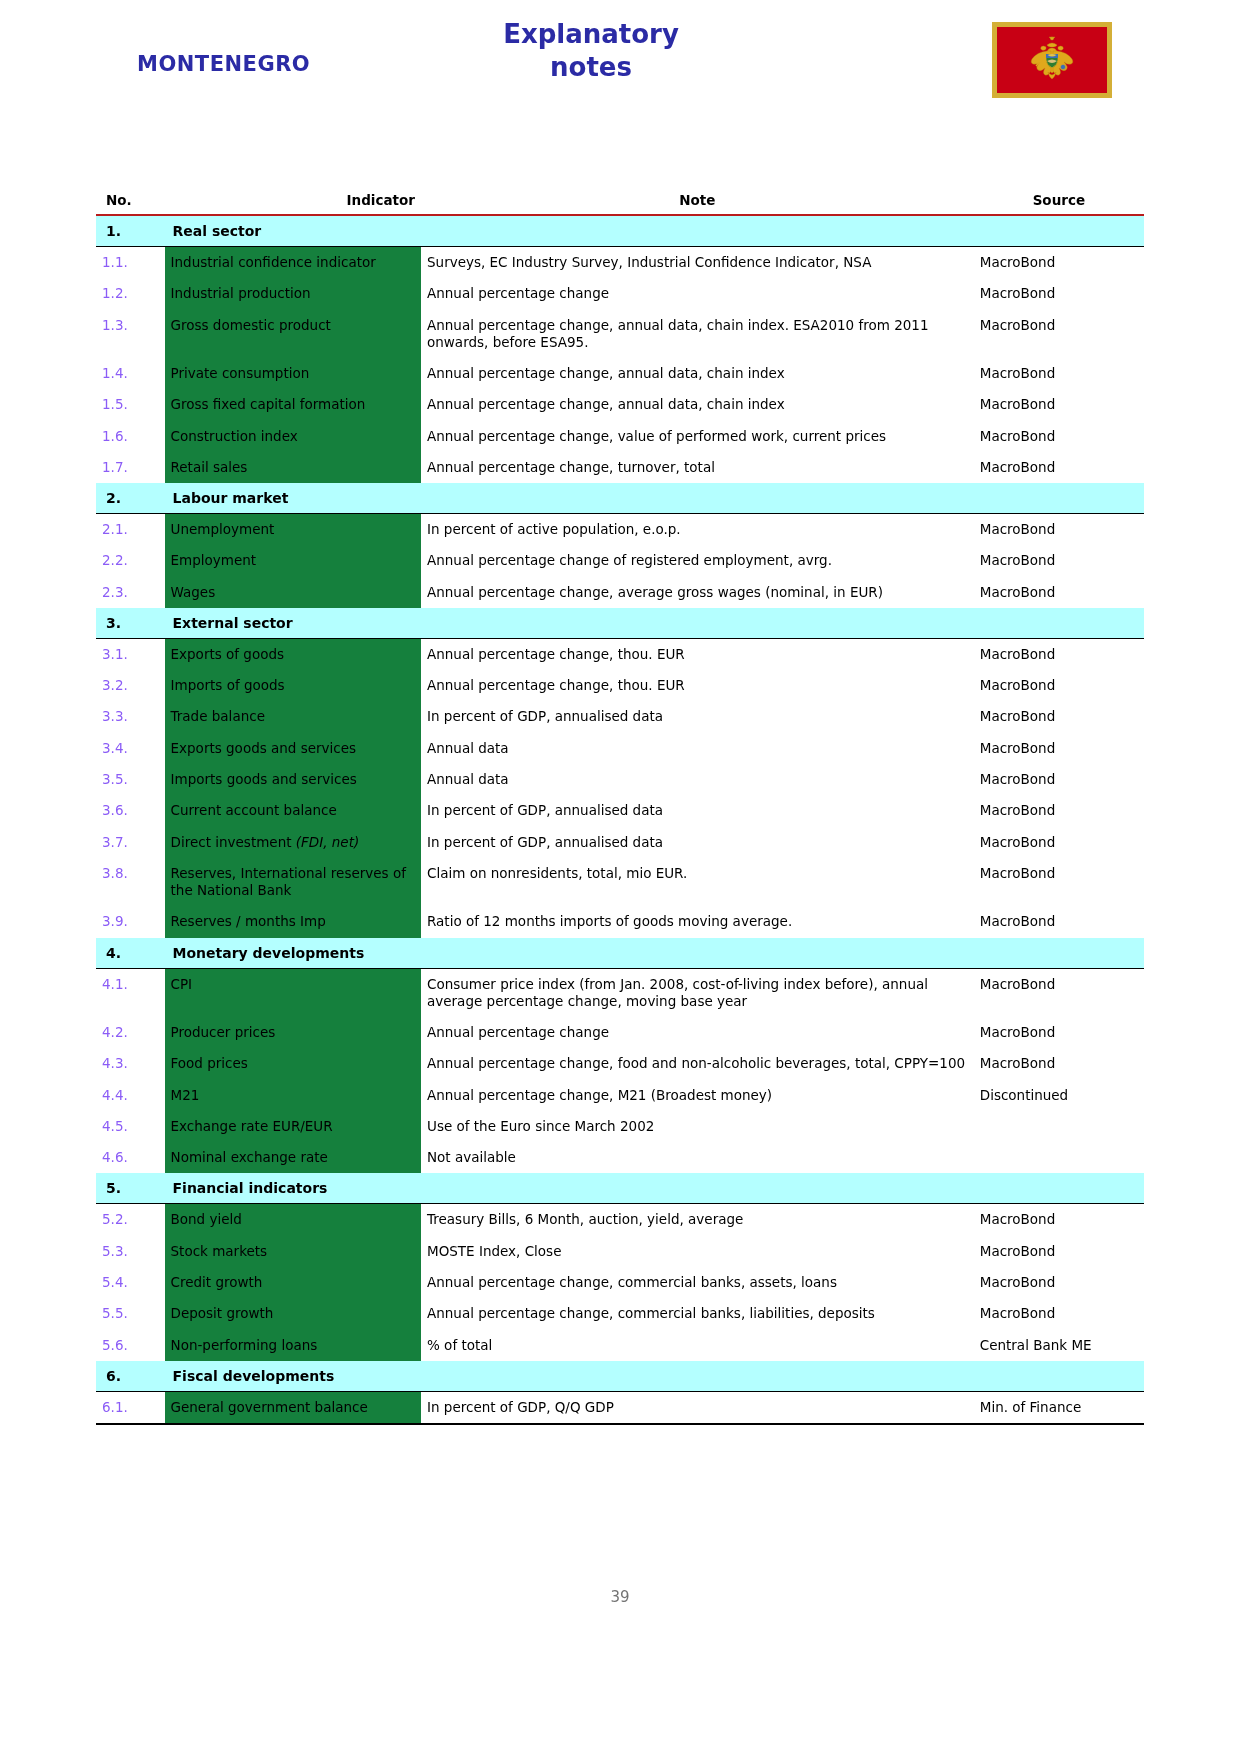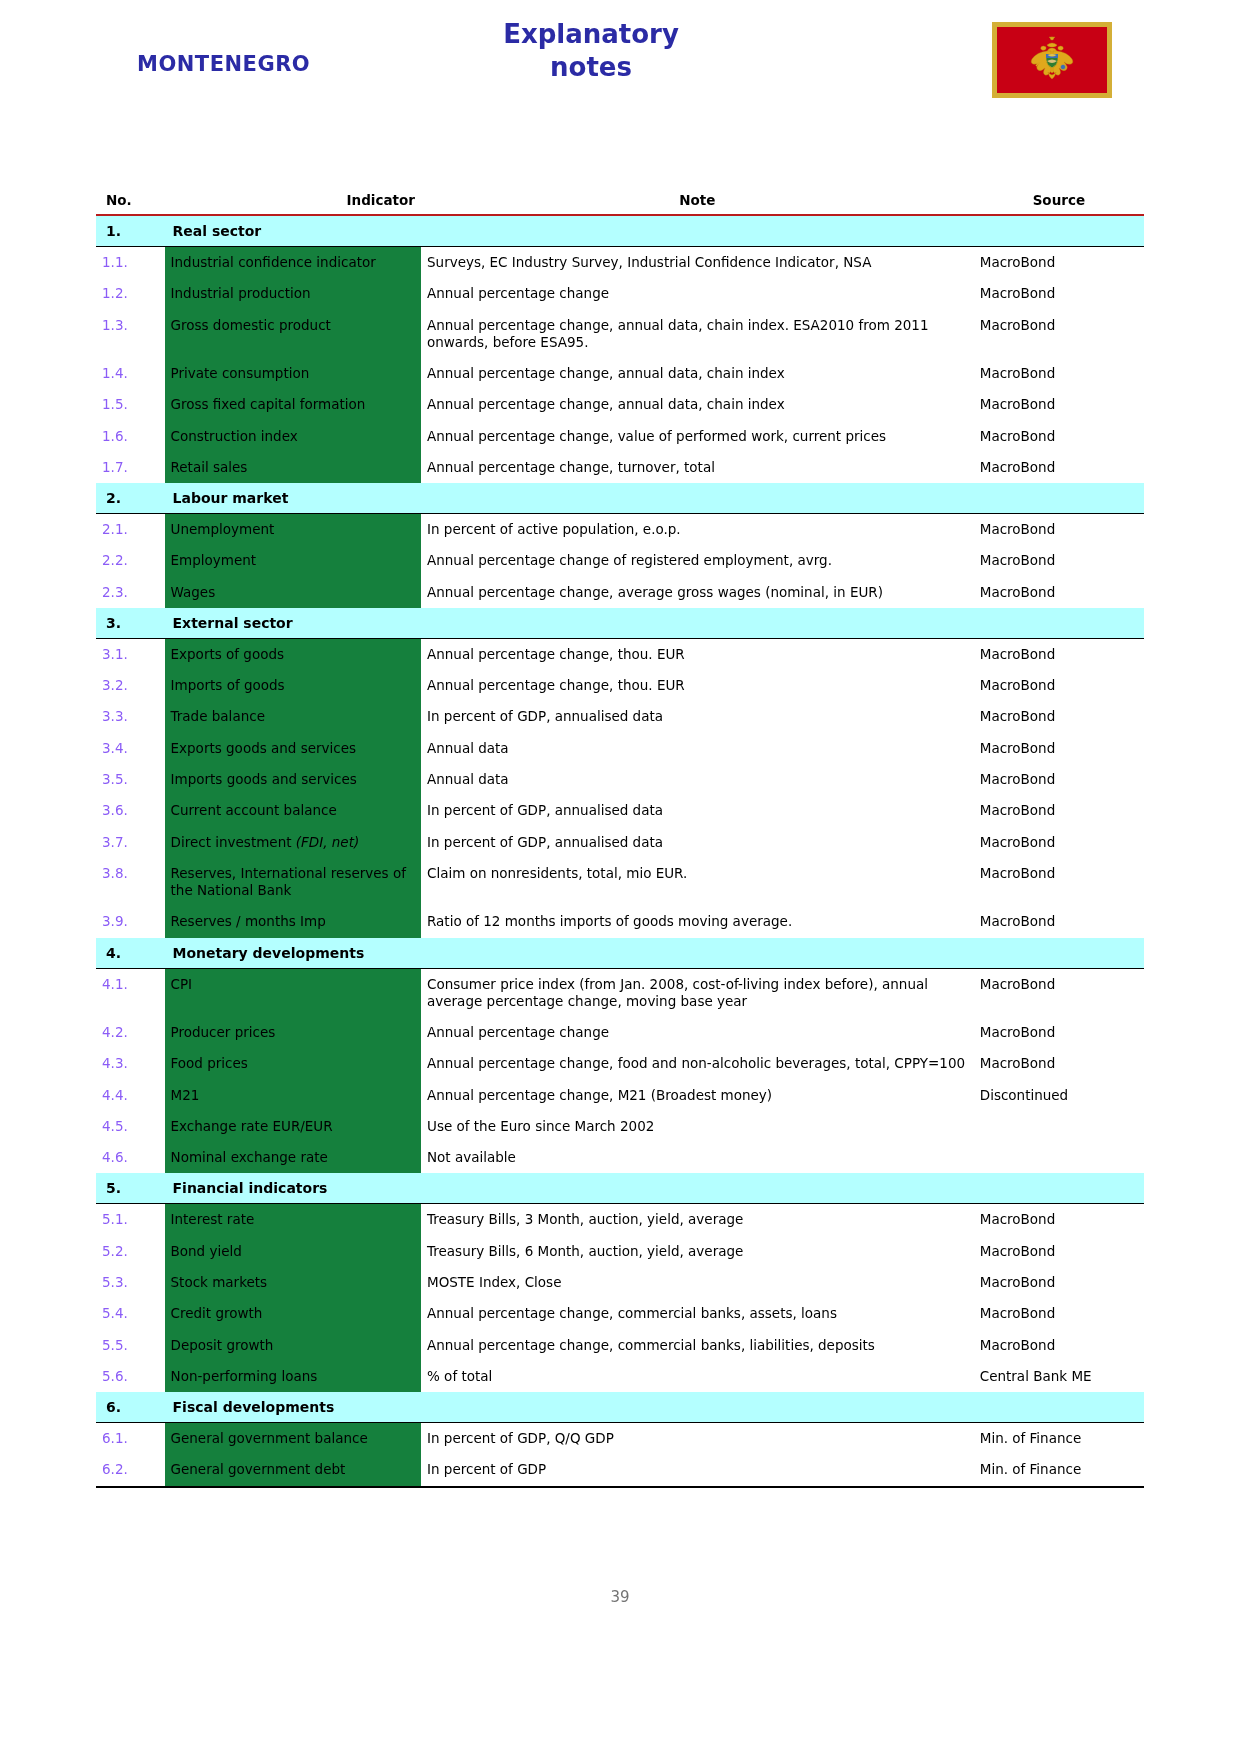--- a/index.html
+++ b/index.html
@@ -380,26 +380,20 @@
             <td class="cell-no">4.6.</td>
             <td class="cell-ind">Nominal exchange rate</td>
             <td class="cell-note">Not available</td>
             <td class="cell-src"></td>
           </tr>
           <tr class="section-row">
             <td class="sec-no">5.</td>
             <td class="sec-name" colspan="3">Financial indicators</td>
           </tr>
           <tr class="data-row">
-            <td class="cell-no">5.1.</td>
-            <td class="cell-ind">Interest rate</td>
-            <td class="cell-note">Treasury Bills, 3 Month, auction, yield, average</td>
-            <td class="cell-src">MacroBond</td>
-          </tr>
-          <tr class="data-row">
             <td class="cell-no">5.2.</td>
             <td class="cell-ind">Bond yield</td>
             <td class="cell-note">Treasury Bills, 6 Month, auction, yield, average</td>
             <td class="cell-src">MacroBond</td>
           </tr>
           <tr class="data-row">
             <td class="cell-no">5.3.</td>
             <td class="cell-ind">Stock markets</td>
             <td class="cell-note">MOSTE Index, Close</td>
             <td class="cell-src">MacroBond</td>
@@ -425,25 +419,19 @@
           <tr class="section-row">
             <td class="sec-no">6.</td>
             <td class="sec-name" colspan="3">Fiscal developments</td>
           </tr>
           <tr class="data-row">
             <td class="cell-no">6.1.</td>
             <td class="cell-ind">General government balance</td>
             <td class="cell-note">In percent of GDP, Q/Q GDP</td>
             <td class="cell-src">Min. of Finance</td>
           </tr>
-          <tr class="data-row">
-            <td class="cell-no">6.2.</td>
-            <td class="cell-ind">General government debt</td>
-            <td class="cell-note">In percent of GDP</td>
-            <td class="cell-src">Min. of Finance</td>
-          </tr>
         </tbody>
     </table>
     <div class="bottom-line"></div>
   </div>
 
   <div class="page-number">39</div>
 </div>
 
 </body></html>

